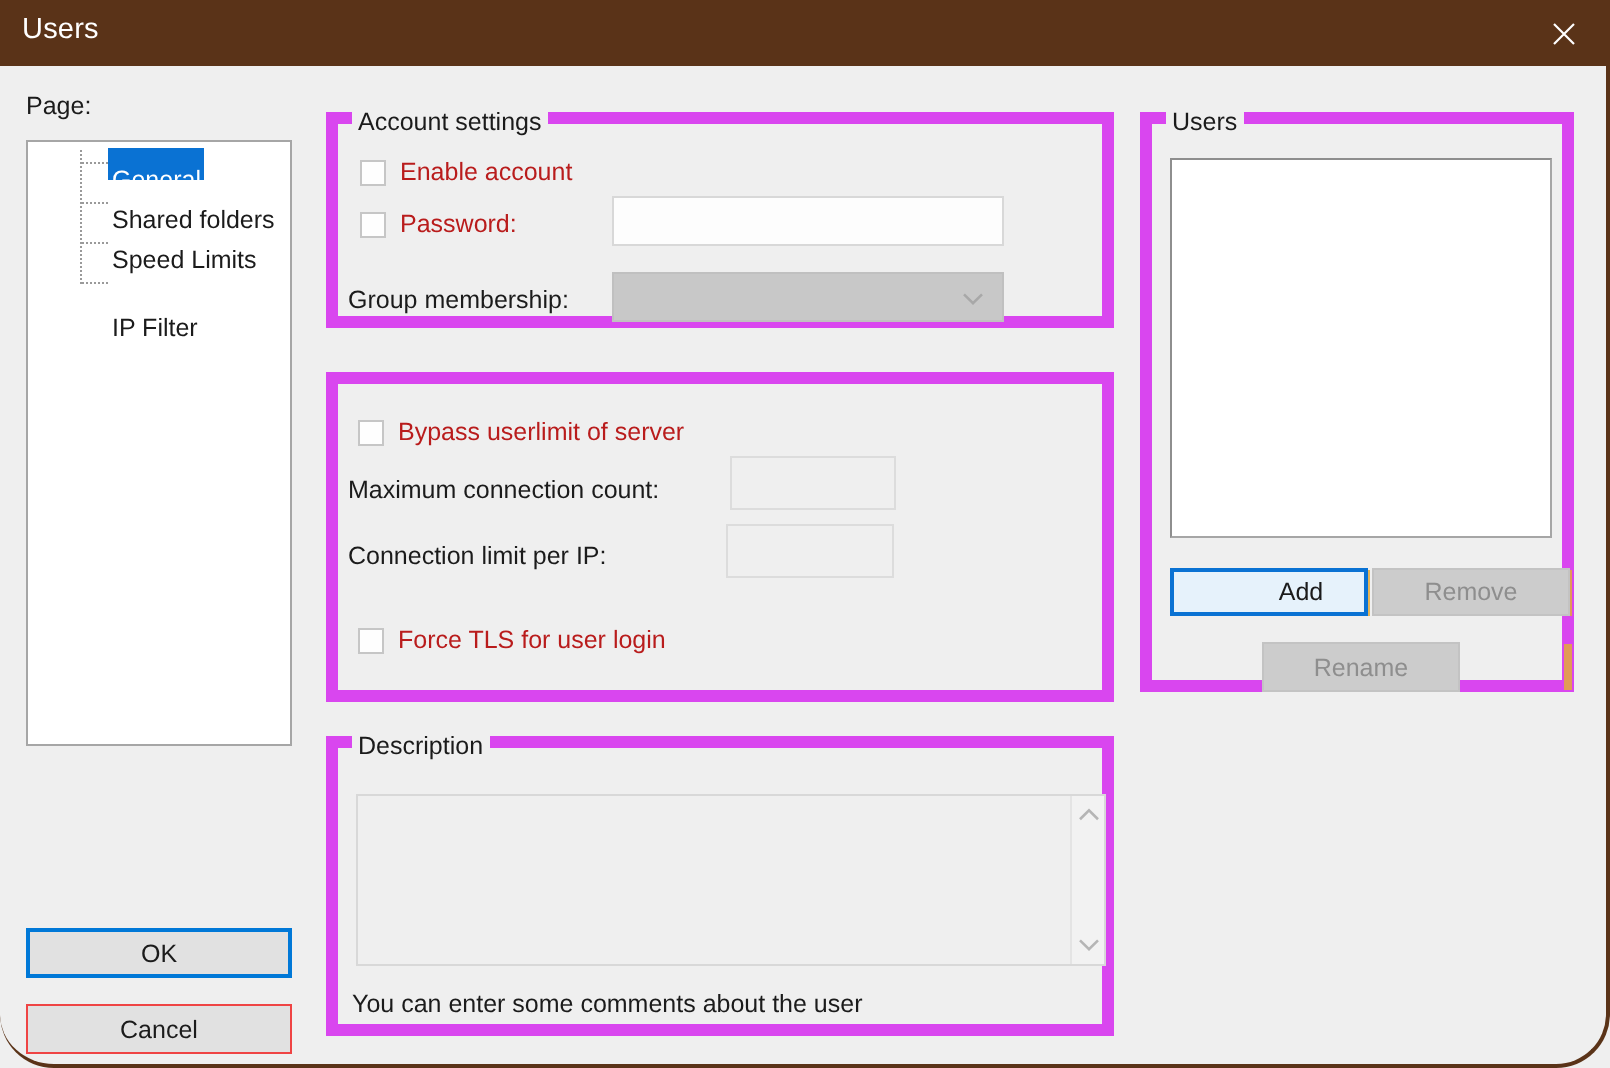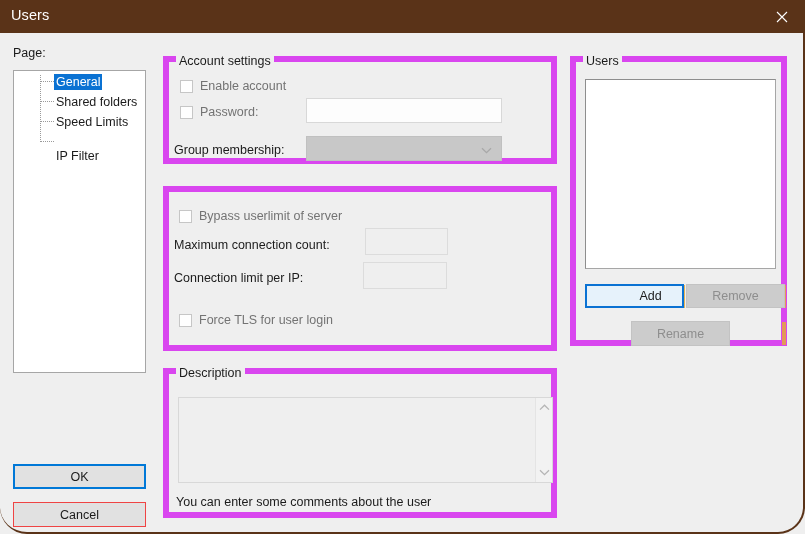--- a/index.html
+++ b/index.html
@@ -34,21 +34,21 @@
   #close-btn {
     position: absolute; right: 0; top: 0;
     width: 46px; height: 33px;
     display: flex; align-items: center; justify-content: center;
     cursor: default;
   }
   #close-btn svg { display:block; }
 
   
   .lbl { position: absolute; font-size: 12.5px; color: #1b1b1b; white-space: nowrap; }
-  .lbl.dis { color: #737373; }
+  .lbl.dis { color: #b91c1c; }
 
   .groupbox {
     position: absolute;
     border: 6px solid #d946ef;
     background: transparent;
   }
   .gb-title {
     position: absolute; top: -8px; left: 7px;
     background: #efefef;
     padding: 0 3px;
@@ -86,21 +86,21 @@
   
   #tree {
     position: absolute;
     background: #ffffff;
     border: 1px solid #a6a6a6;
   }
   .tnode {
     position: absolute;
     font-size: 12.5px; color: #1b1b1b;
     white-space: nowrap; line-height: 16px; height: 16px;
-    padding: 0 2px;
+    padding: 8px 2px;
   }
   .tnode.sel { background: #0a72d3; color: #ffffff; }
 
   
   #userlist {
     position: absolute;
     background: #ffffff;
     border: 1px solid #a6a6a6;
     border-top-color: #8e8e8e;
     border-left-color: #8e8e8e;

